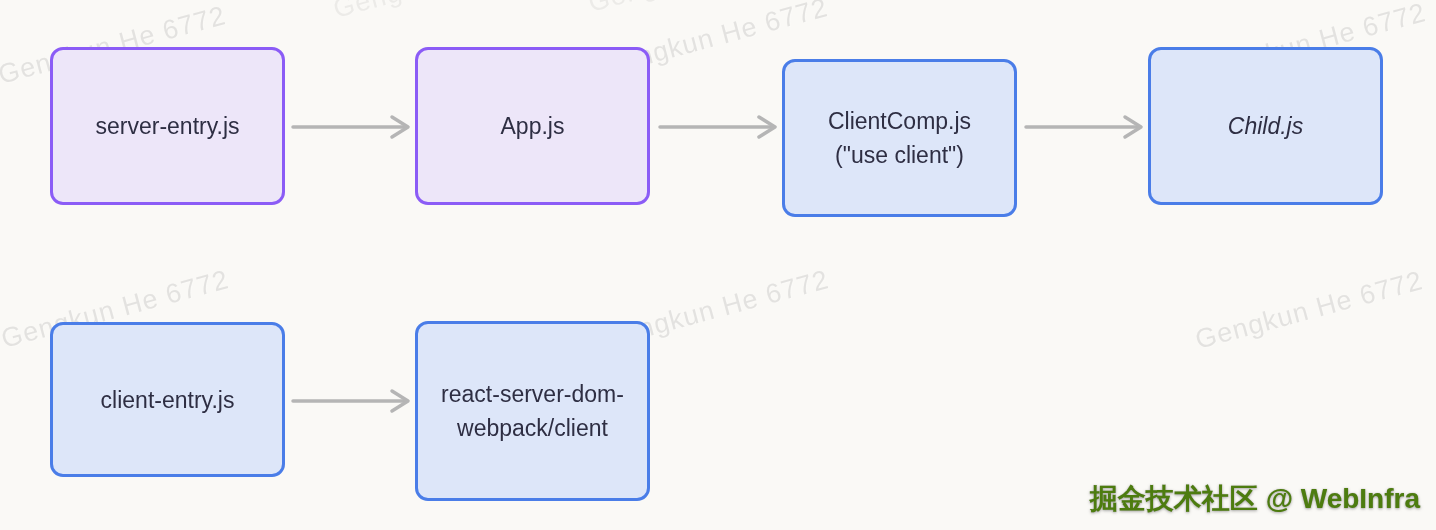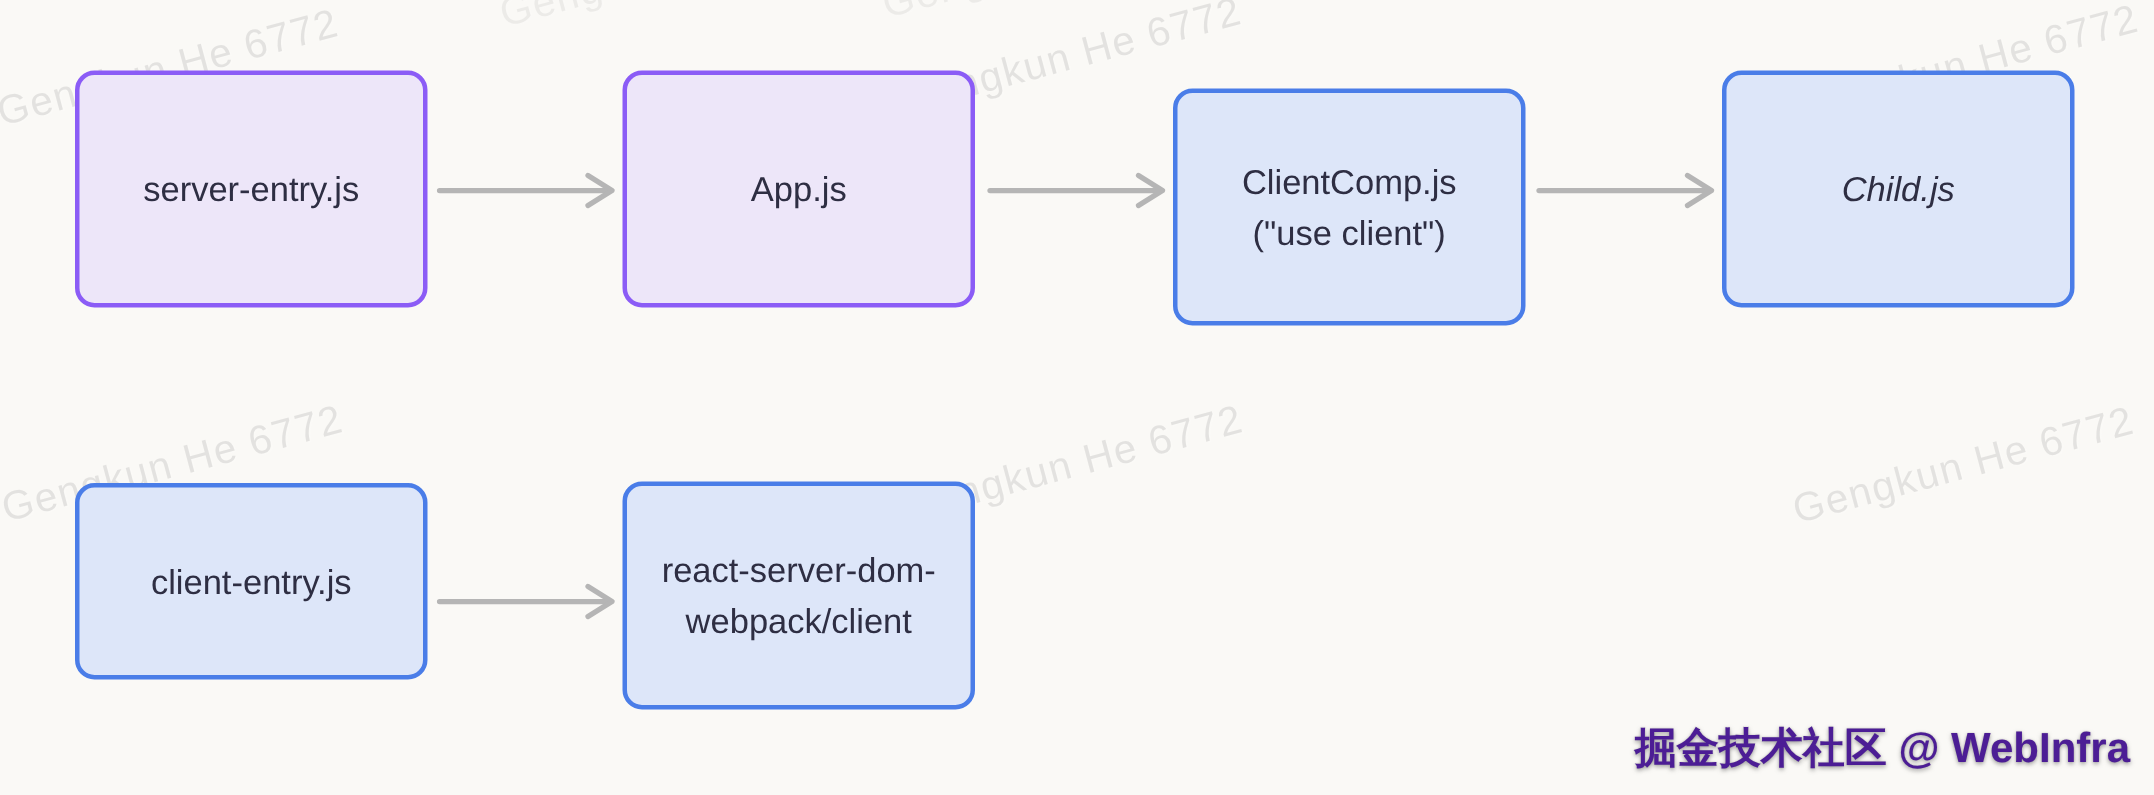--- a/index.html
+++ b/index.html
@@ -27,22 +27,22 @@
     line-height:34px;
     text-align:center;
     white-space:nowrap;
   }
   .node.purple{border-color:#8b5cf6;background:#ede6f9;text-align:center;}
   .node.blue{border-color:#4a7de8;background:#dde6f9;}
   .n1{left:50px;top:47px;}
   .n2{left:415px;top:47px;}
   .n3{left:782px;top:59px;}
   .n4{left:1148px;top:47px;font-style:italic;}
-  .n5{left:50px;top:322px;height:131px;}
-  .n6{left:415px;top:321px;height:152px;}
+  .n5{left:50px;top:322px;height:155px;}
+  .n6{left:415px;top:321px;height:180px;}
   
   .arrow{position:absolute;width:122px;height:26px;}
   .a1{left:291px;top:114px;}
   .a2{left:658px;top:114px;}
   .a3{left:1024px;top:114px;}
   .a4{left:291px;top:388px;}
   .arrow svg{display:block;width:100%;height:100%;}
   
   .wm{
     position:absolute;
@@ -63,21 +63,21 @@
   .w5{left:598px;top:294px;}
   .w6{left:1192px;top:295px;}
   .w7{left:330px;top:-36px;opacity:0.12;}
   .w8{left:585px;top:-42px;opacity:0.12;}
   
   .credit{
     position:absolute;
     right:16px;bottom:12px;
     font-size:28px;
     font-weight:bold;
-    color:#4c1d95;
+    color:#4d7c0f;
     text-shadow:0 1px 3px rgba(90,90,90,0.55),0 0 1px rgba(120,120,120,0.4);
     white-space:nowrap;
     pointer-events:none;
     user-select:none;
   }
 </style>
 </head>
 <body>
 
 <div class="canvas">

